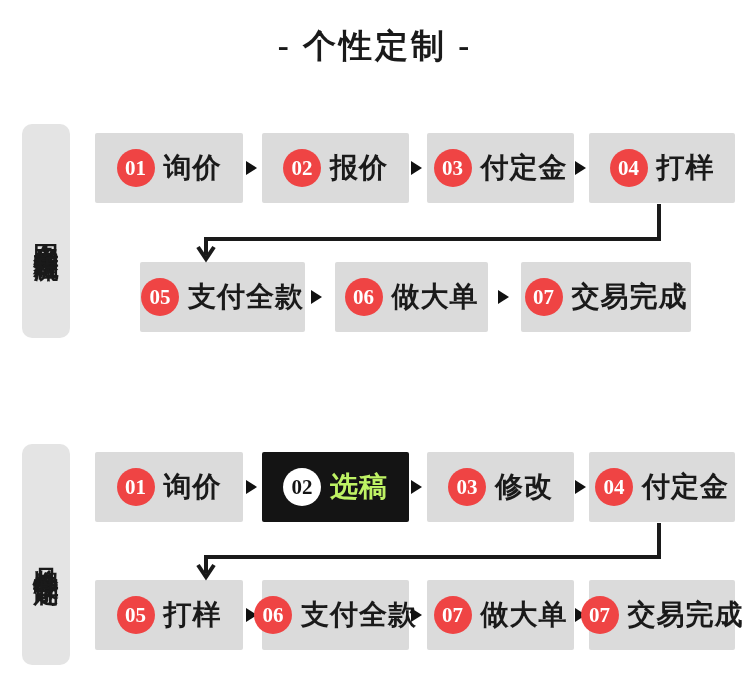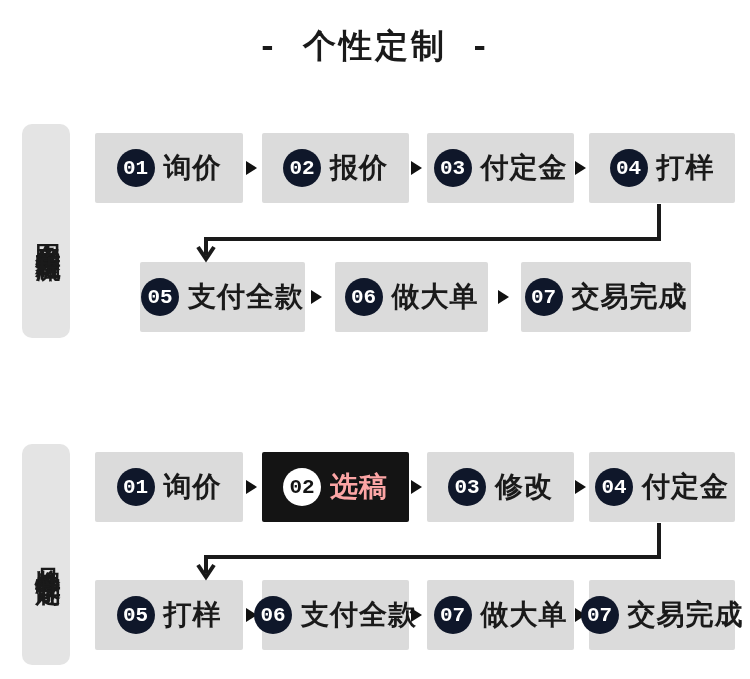--- a/index.html
+++ b/index.html
@@ -1,20 +1,20 @@
 <!DOCTYPE html>
 <html><head>
 <meta charset="utf-8">
 <style>
   html,body{margin:0;padding:0;background:#fff;}
   .canvas{
     position:relative;
     width:750px;height:679px;
     background:#ffffff;
-    font-family:Liberation Mono, monospace;
+    font-family:Liberation Serif, serif;
     overflow:hidden;
   }
   .page-title{
     position:absolute;
     left:0;top:24px;width:750px;
     text-align:center;
     font-size:33px;
     font-weight:bold;
     letter-spacing:3px;
     color:#1a1a1a;
@@ -42,40 +42,40 @@
     height:70px;
     background:#dbdbdb;
     border-radius:2px;
     display:flex;
     align-items:center;
     justify-content:center;
     gap:9px;
   }
   .step .num{
     width:38px;height:38px;
-    background:#0f172a;
+    background:#ef4444;
     color:#ffffff;
     border-radius:50%;
     display:flex;
     align-items:center;
     justify-content:center;
     font-size:21px;
     font-weight:bold;
     flex:0 0 auto;
   }
   .step .label{
     font-size:28px;
     font-weight:bold;
     color:#1a1a1a;
     letter-spacing:1px;
     white-space:nowrap;
   }
   .step.selected{background:#141414;}
   .step.selected .num{background:#ffffff;color:#141414;}
-  .step.selected .label{color:#fca5a5;text-align:right;}
+  .step.selected .label{color:#bef264;text-align:right;}
   .flow-arrow{
     position:absolute;
     width:0;height:0;
     border-left:11px solid #111111;
     border-top:7px solid transparent;
     border-bottom:7px solid transparent;
   }
   .connector-svg{
     position:absolute;
     left:0;top:0;

